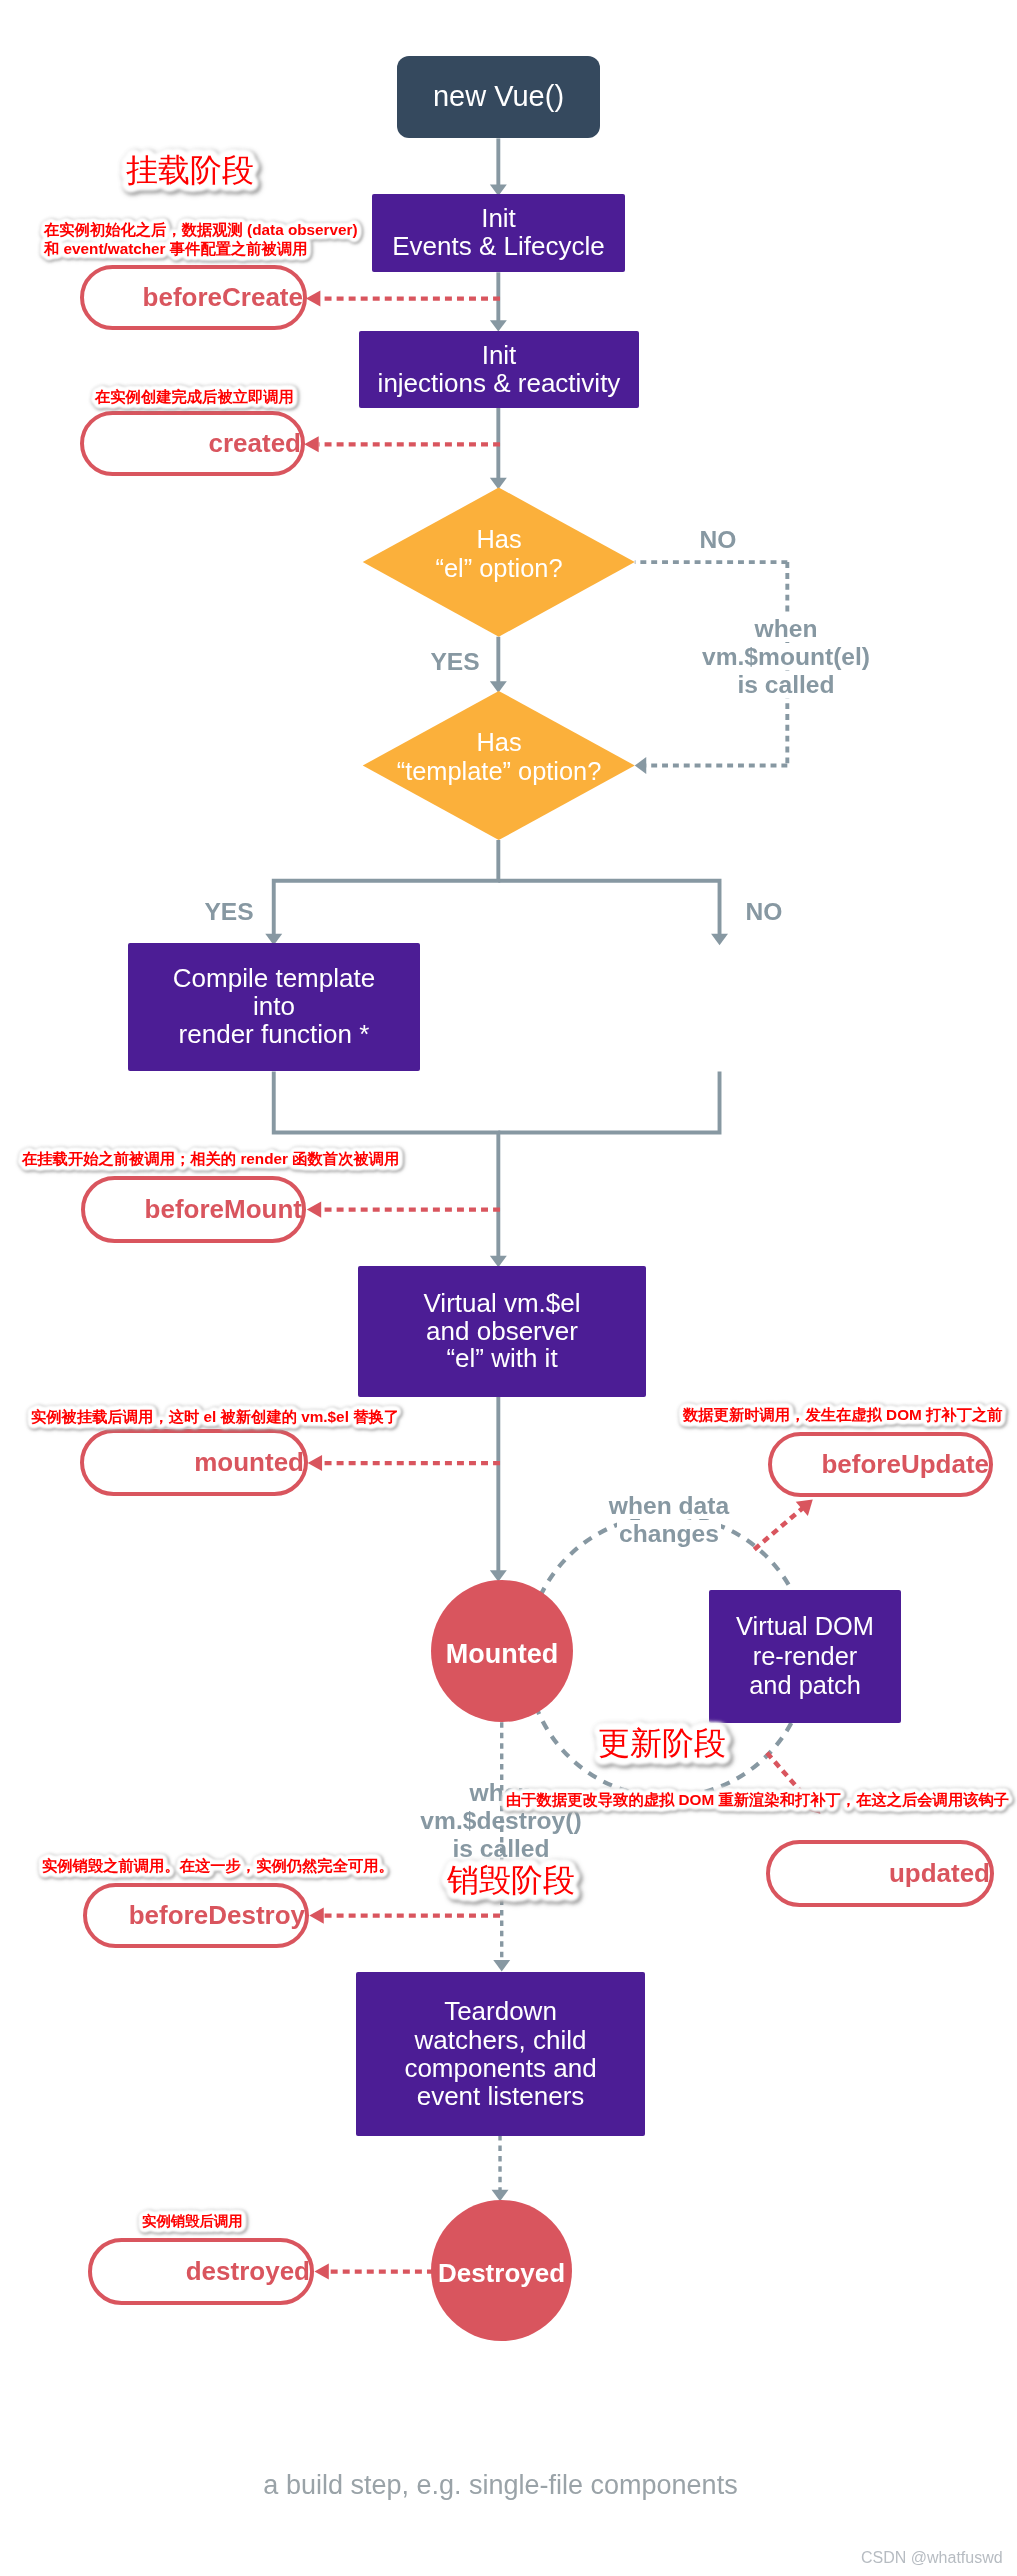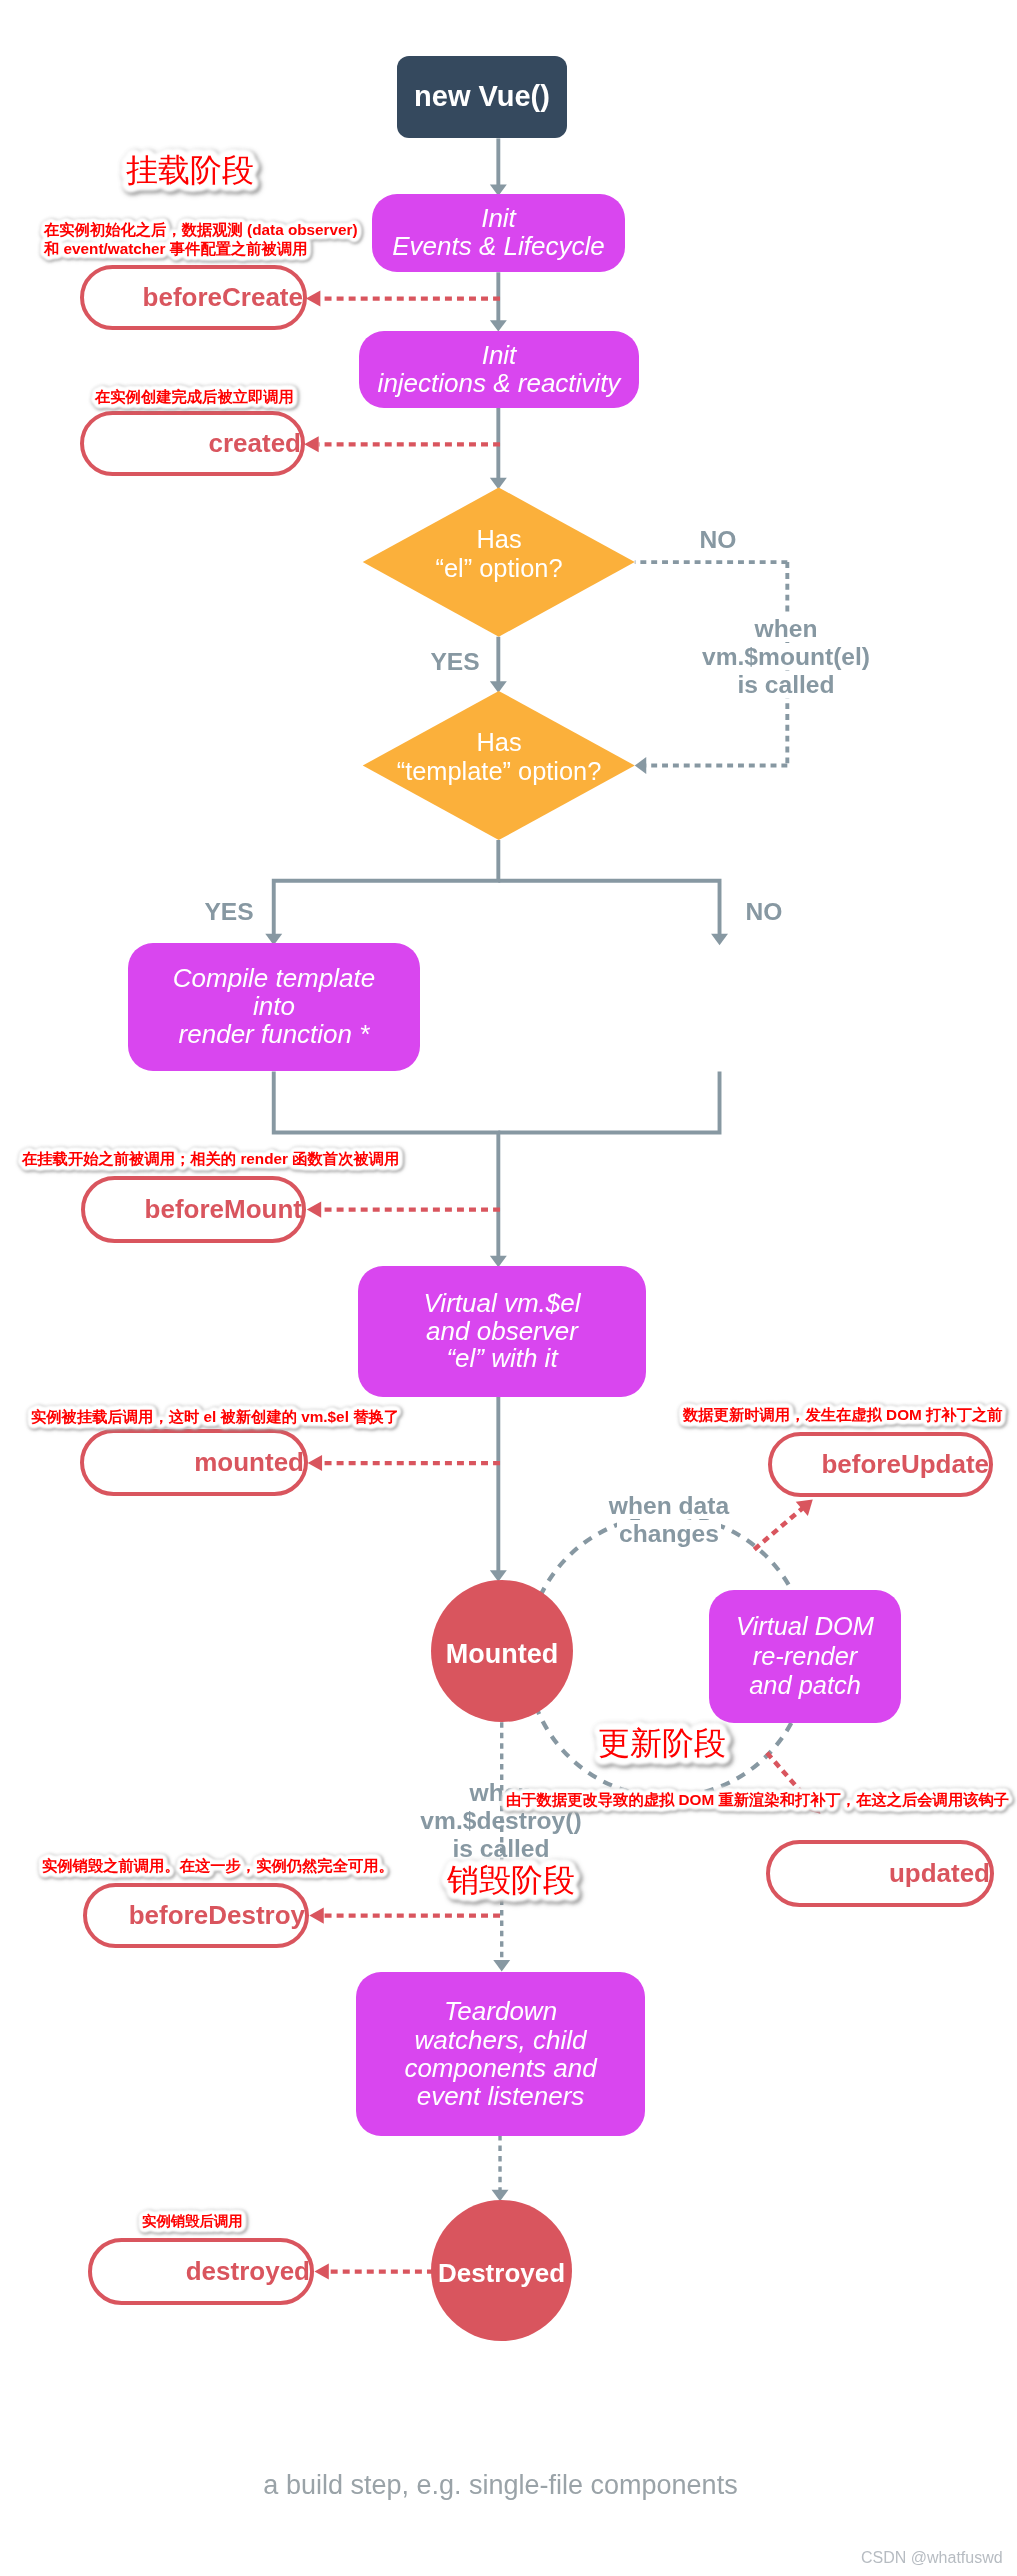--- a/index.html
+++ b/index.html
@@ -6,21 +6,21 @@
   body{width:1017px;height:2576px;position:relative;overflow:hidden;
        font-family:"Liberation Sans","DejaVu Sans",sans-serif;-webkit-font-smoothing:antialiased;}
   #stage{position:absolute;left:0;top:0;width:1017px;height:2576px;background:#fff;}
   svg.layer{position:absolute;left:0;top:0;width:1017px;height:2576px;pointer-events:none;}
 
   
   .node{position:absolute;box-sizing:border-box;display:flex;align-items:center;
         justify-content:center;text-align:center;}
   .node .lbl{width:100%;}
   .box-dark{background:#35495e;border-radius:12px;color:#fff;}
-  .box-green{background:#d946ef;border-radius:25px;color:#fff;font-style:italic;}
+  .box-green{background:#4c1d95;border-radius:2px;color:#fff;}
   .circle-red{background:#d9555e;border-radius:50%;color:#fff;}
 
   
   .pill{position:absolute;box-sizing:border-box;background:#fff;border:4.1px solid #d9555e;
         border-radius:34px;display:flex;align-items:center;justify-content:flex-end;
         color:#d9555e;font-weight:bold;}
 
   
   .glabel{position:absolute;color:#8798a2;font-weight:bold;text-align:center;line-height:1.14;}
   .glabel.plate > div > span{background:#fff;padding:0 1.7px;}
@@ -102,21 +102,21 @@
       </g>
   </svg>
 
   <svg class="layer" id="shapes" viewBox="0 0 1200 3039">
     <g id="shapegroup">
         <path d="M 588.5 575 L 749 663 L 588.5 751 L 428 663 Z" fill="#fbb03b"></path>
         <path d="M 588.5 815 L 749 903 L 588.5 991 L 428 903 Z" fill="#fbb03b"></path>
       </g>
   </svg>
 
-  <div class="node box-dark" id="n-newvue" style="left: 397px; top: 56px; width: 170px; height: 82px; font-size: 29px; line-height: 1.1; font-weight: bold;">
+  <div class="node box-dark" id="n-newvue" style="left: 397px; top: 56px; width: 203px; height: 82px; font-size: 29px; line-height: 1.1; font-weight: normal;">
       <div class="lbl">
         <div>new Vue()</div>
       </div>
     </div>
   <div class="node box-green" id="n-initev" style="left: 372px; top: 194px; width: 253px; height: 78px; font-size: 26px; line-height: 1.07; font-weight: normal;">
       <div class="lbl">
         <div>Init</div>
         <div>Events &amp; Lifecycle</div>
       </div>
     </div>

